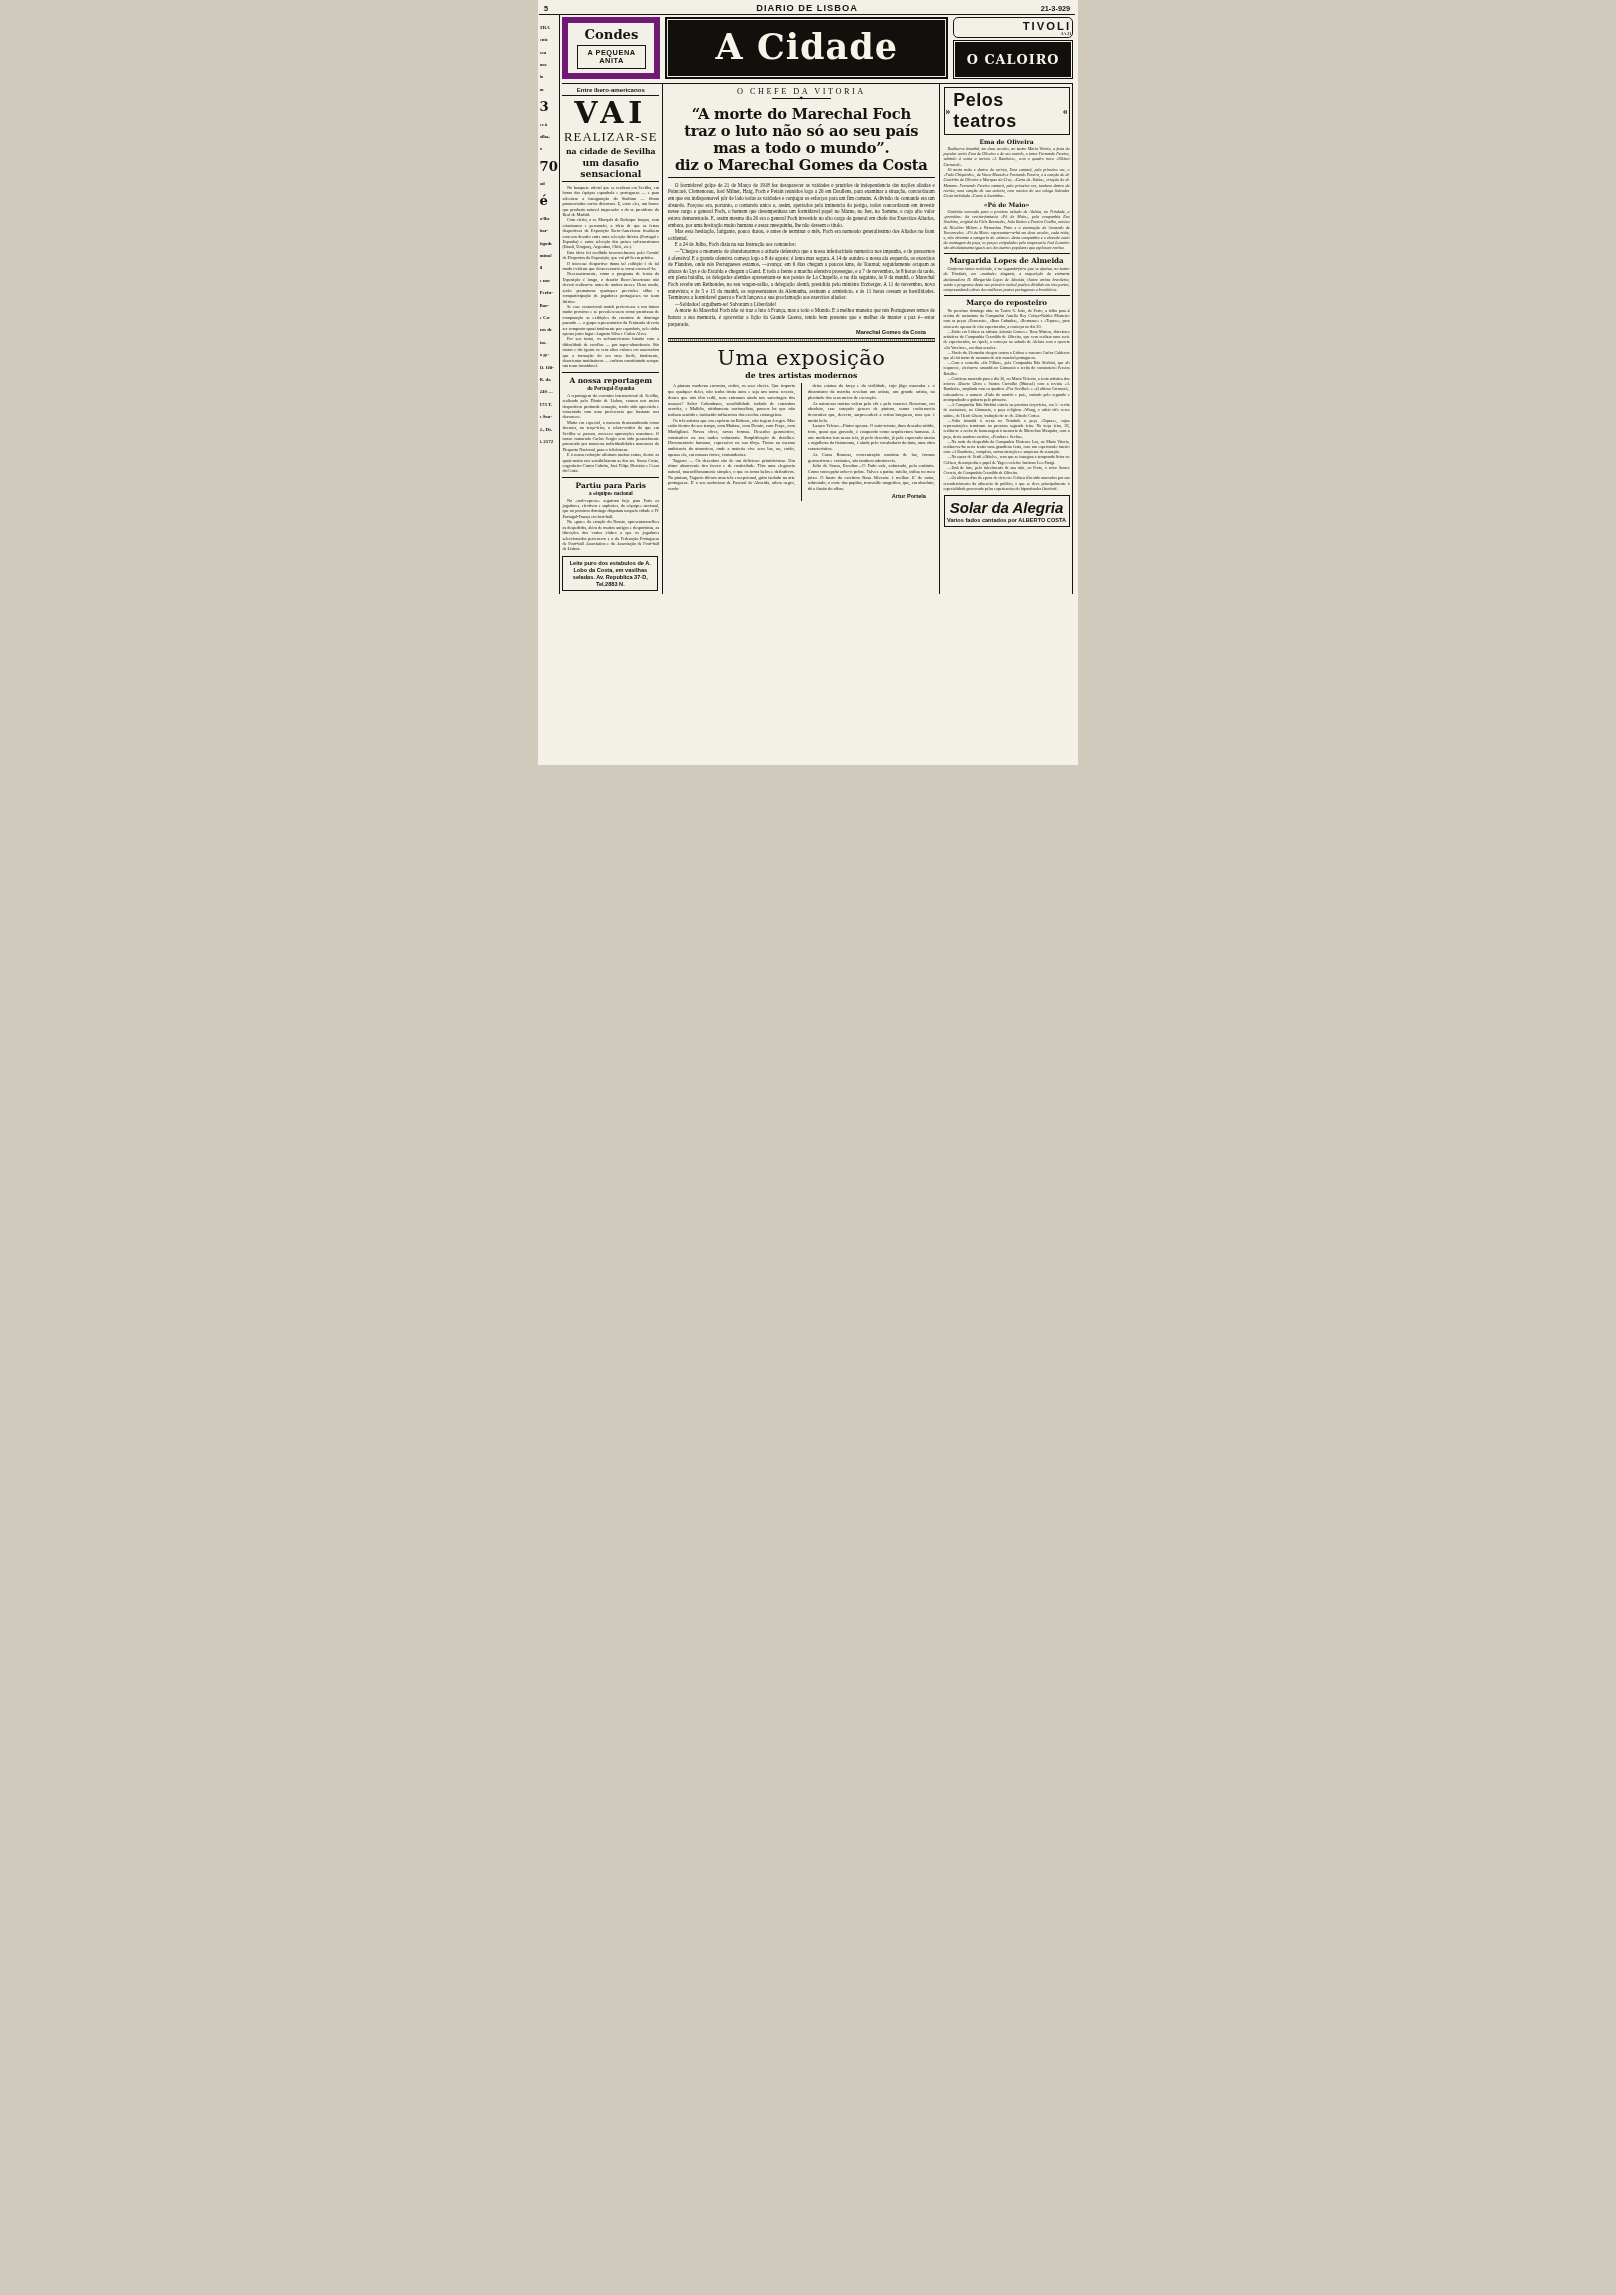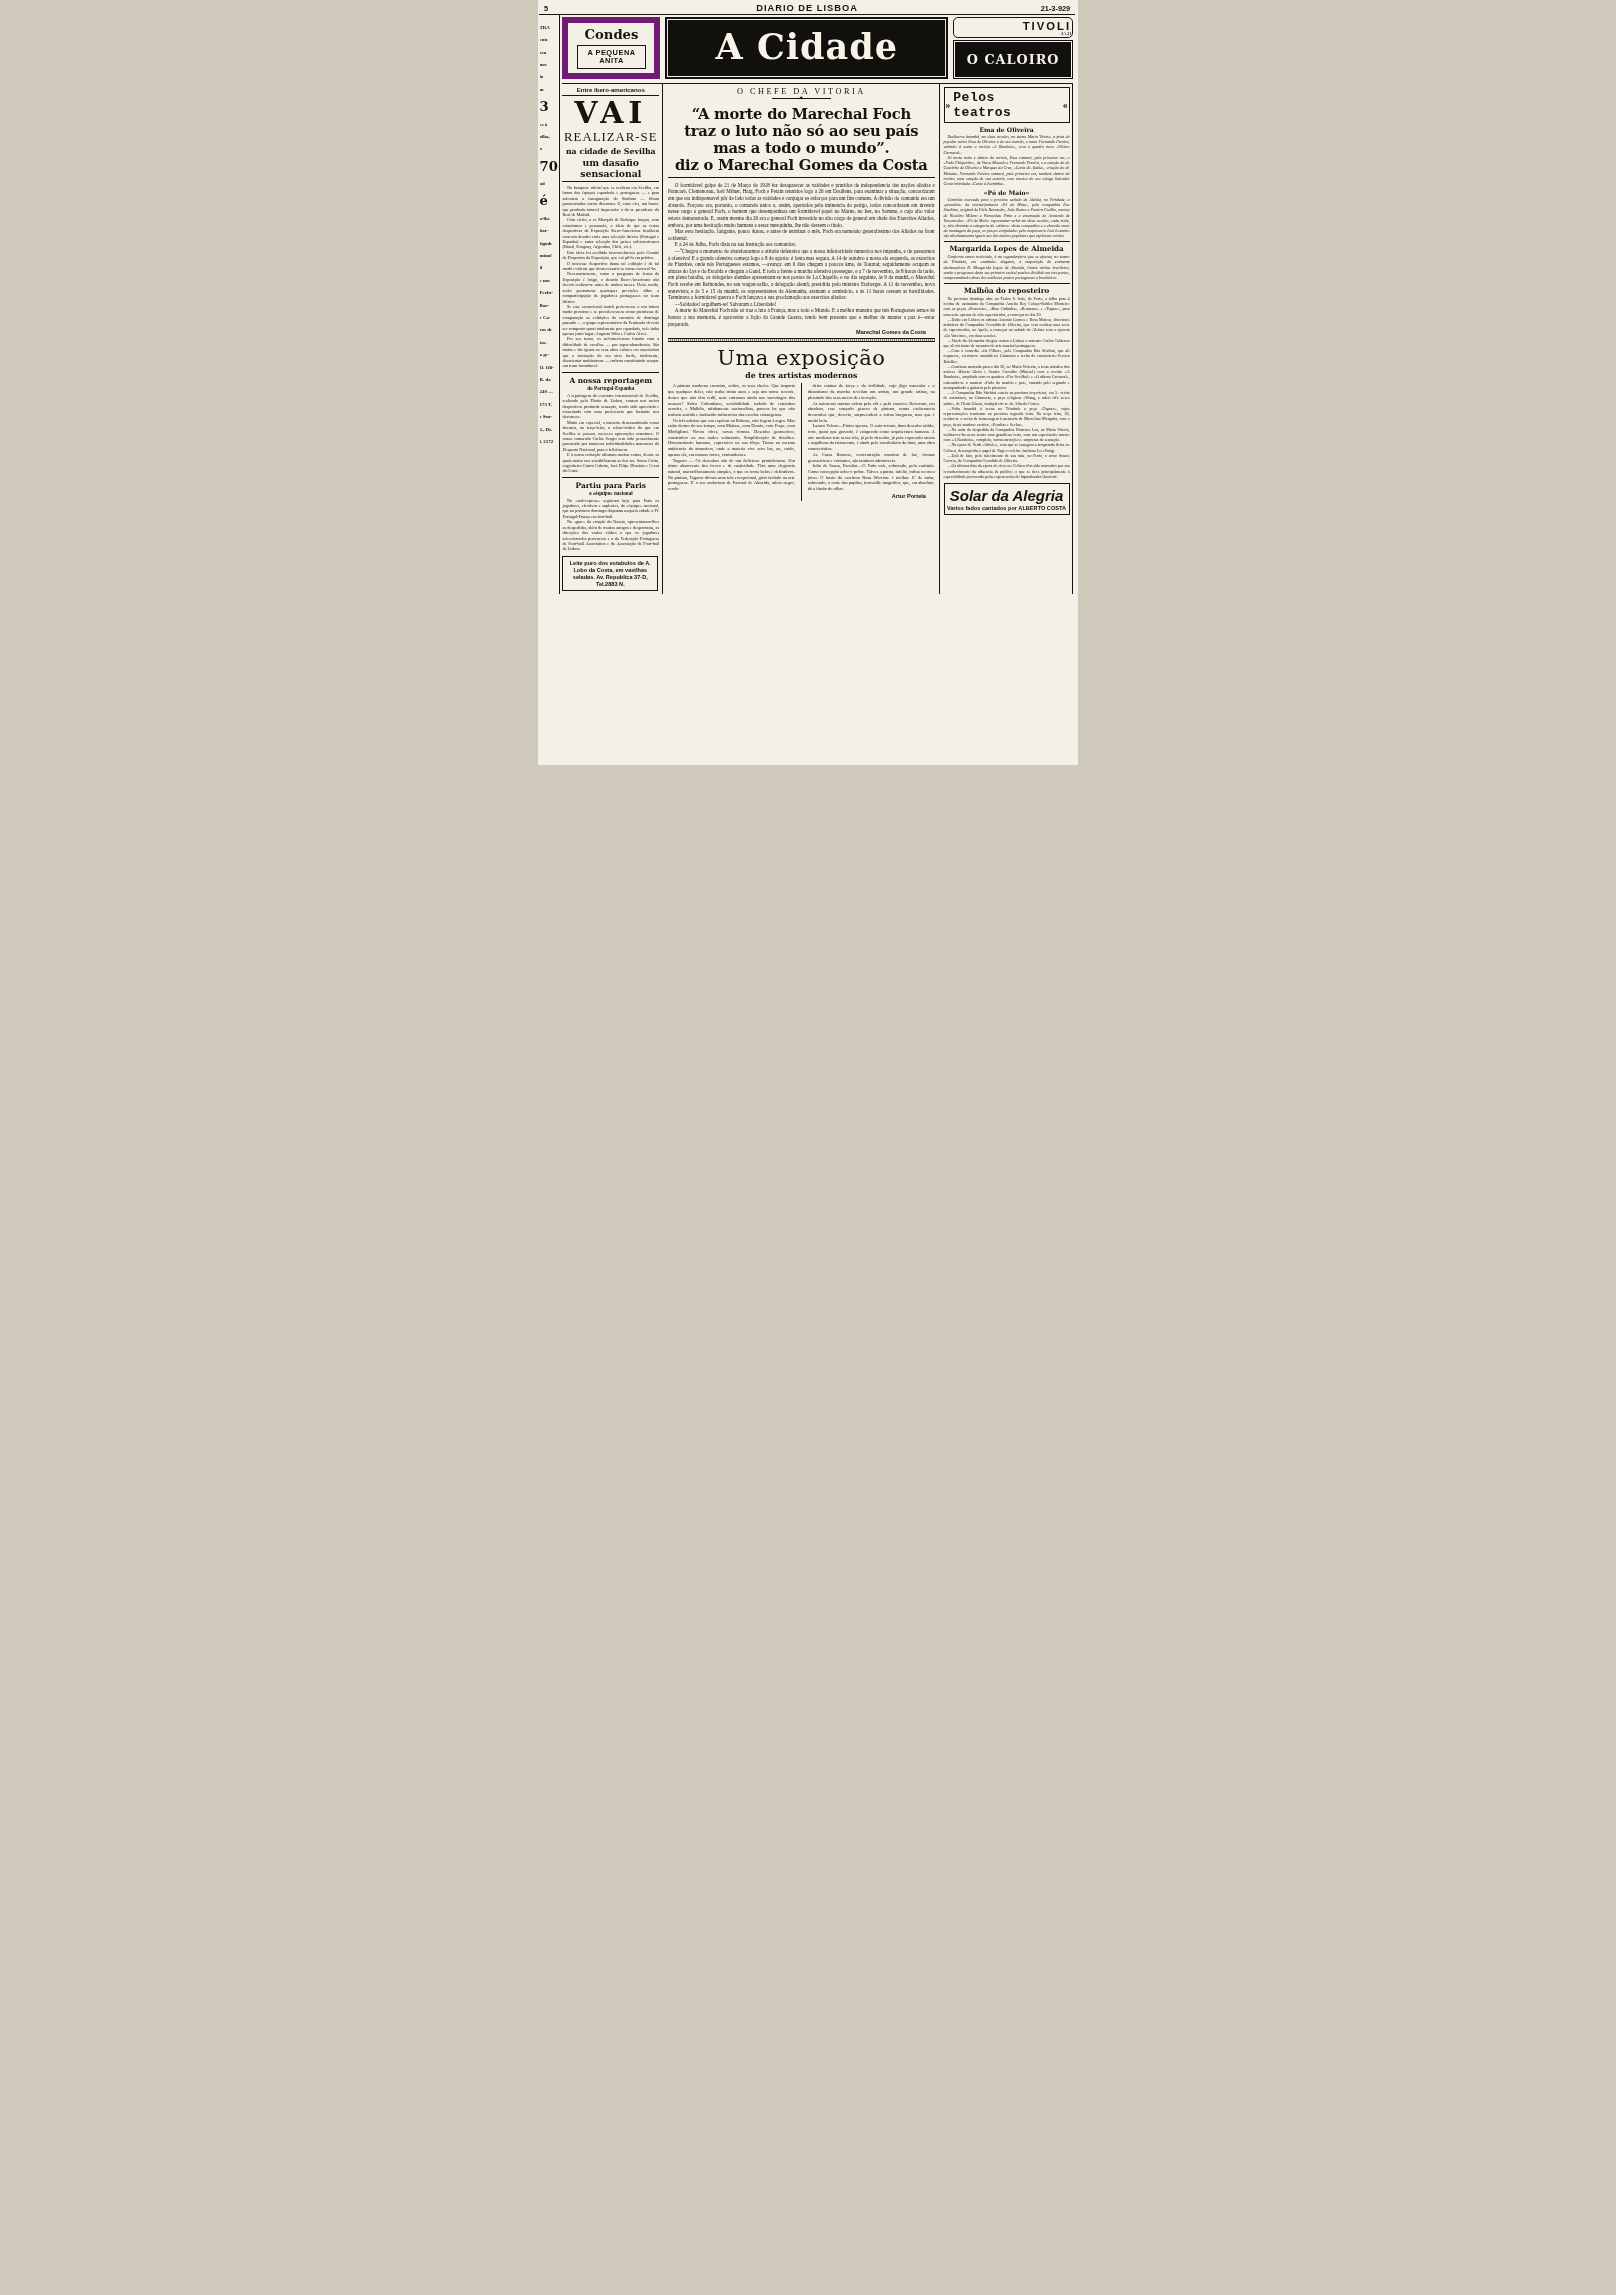--- a/index.html
+++ b/index.html
@@ -62,21 +62,21 @@
   .pattern-bar { height:3.9px; margin:1px 0 3.9px; border-top:0.5px solid #171411; border-bottom:0.5px solid #171411; background:repeating-linear-gradient(90deg,#2a261f 0 0.5px,#8d8777 0.5px 1px,#e8e4d8 1px 2px); }
   .expo-title { font-family:"DejaVu Serif", serif; font-weight:normal; font-size:21px; text-align:center; letter-spacing:0.5px; }
   .expo-sub { font-family:"DejaVu Serif", serif; font-weight:bold; font-size:7.8px; text-align:center; margin:1px 0 3.9px; }
   .expo-cols { display:flex; gap:5.9px; }
   .expo-col { flex:1; }
   .expo-col .para { font-size:4.5px; line-height:1.27; text-align:justify; text-indent:4.9px; }
   .expo-col + .expo-col { border-left:0.5px solid #171411; padding-left:5.9px; }
 
   
   .teatros-box { border:1.5px double #171411; display:flex; align-items:center; justify-content:center; gap:2.9px; padding:2px 1px; margin:1px 0 2.9px; }
-  .teatros-title { font-family:Liberation Mono, monospace; font-size:13px; font-weight:bold; letter-spacing:0.5px; }
+  .teatros-title { font-family:Liberation Sans, sans-serif; font-size:18px; font-weight:bold; letter-spacing:0.5px; }
   .chev { font-size:9.8px; font-weight:bold; line-height:1; }
   .t-head { font-family:"DejaVu Serif", serif; font-weight:bold; font-size:6.1px; text-align:center; margin:2.5px 0 1px; }
   .t-head.big { font-size:7.1px; border-top:0.5px solid #171411; padding-top:2px; }
   .t-body .para { font-size:4.1px; line-height:1.28; text-align:justify; text-indent:3.9px; }
   .t-body.italic .para { font-style:italic; }
   .solar-box { border:1.5px solid #171411; margin-top:4.4px; padding:3.4px 2px 2.9px; text-align:center; }
   .solar-title { font-family:Liberation Sans, sans-serif; font-style:italic; font-weight:bold; font-size:15px; line-height:1; }
   .solar-sub { font-family:"Liberation Sans", sans-serif; font-weight:bold; font-size:5.6px; margin-top:2.5px; }
 </style>
 </head>
@@ -241,21 +241,21 @@
           <h4 class="t-head">«Pó de Maio»</h4>
           <div class="t-body italic">
               <p class="para">Continúa marcada para o proximo sabado de Aleluia, no Trindade, a «première» da revista-fantasia «Pó de Maio», pela companhia Eva Stachino, original de Felix Bermudes, João Bastos e Pereira Coelho, musica de Nicolino Milano e Wenceslau Pinto e a encenação de Armando de Vasconcelos. «Pó de Maio» representar-se-há em duas sessões, cada noite, e, não obstante a categoria do «elenco» desta companhia e o elevado custo da montagem da peça, os preços estipulados pelo empresario José Loureiro são absolutamente iguais aos dos teatros populares que exploram revista.</p>
             </div>
 
           <h4 class="t-head big">Margarida Lopes de Almeida</h4>
           <div class="t-body italic">
               <p class="para">Conforme temos noticiado, é na segunda-feira que se efectua, no teatro da Trindade, em «matinée» elegante, a reaparição da eminente declamadora D. Margarida Lopes de Almeida, ilustre artista brasileira, sendo o programa deste seu primeiro recital poetico dividido em tres partes, compreendendo obras dos melhores poetas portugueses e brasileiros.</p>
             </div>
 
-          <h4 class="t-head big">Malhôa do reposteiro</h4>
+          <h4 class="t-head big">Março do reposteiro</h4>
           <div class="t-body">
               <p class="para">No proximo domingo abre no Teatro S. João, do Porto, a folha para 4 recitas de assinatura da Companhia Amelia Rey Colaço-Robles Monteiro com as peças «Demonio», «Braz Cadunha», «Romance» e «Topaze», para uma serie apenas de oito espectaculos, a começar no dia 30.</p>
               <p class="para">—Estão em Lisboa os artistas Antonio Gomes e Rosa Mateus, directores artisticos da Companhia Cremilda de Oliveira, que vem realizar uma serie de espectaculos, no Apolo, a começar no sabado de Aleluia com a opereta «Os Vareiros», em duas sessões.</p>
               <p class="para">—Vindo da Alemanha chegou ontem a Lisboa o maestro Carlos Calderon que ali foi tratar de assuntos de arte muzical portugueza.</p>
               <p class="para">—Com a comedia «Os Filhos», pela Companhia Ilda Stichini, que ali reaparece, efectua-se amanhã no Gimnasio a recita do camaroteiro Pereira Botelho.</p>
               <p class="para">—Continua marcada para o dia 26, no Maria Victoria, a festa artistica dos actores Alberto Ghira e Santos Carvalho (Manuel) com a revista «A Ramboia», ampliada com os quadros «P'ra Sevilha!» e «O ultimo Carnaval», estreando-se o numero «Fado do marido e pai», cantado pelo segundo e acompanhado a guitarra pelo primeiro.</p>
               <p class="para">—A Companhia Ilda Stichini estreia na proxima terça-feira, em 5.ª recita de assinatura, no Gimnasio, a peça religiosa «Wang, o sabio três vezes sabio», de Henri Gheon, tradução do sr. dr. Alfredo Cortez.</p>
               <p class="para">—Volta ámanhã á scena no Trindade a peça «Topaze», cujas representações terminam na proxima segunda feira. Na terça feira, 26, realiza-se a recita de homenagem á memoria de Marcelino Mesquita, com a peça, deste saudoso escritor, «Peraltas e Seclas».</p>
               <p class="para">—Na noite da despedida da Companhia Hortense Luz, no Maria Vitoria, realizar-se-ha neste teatro uma grandiosa festa, com um espectaculo inteiro com «A Ramboia», completa, outras atracções e surpresas de sensação.</p>
               <p class="para">—Na opera de Verdi «Othelo», com que se inaugura a temporada lirica no Coliseu, desempenha o papel de Yago o celebre baritono Leo Parigi.</p>

